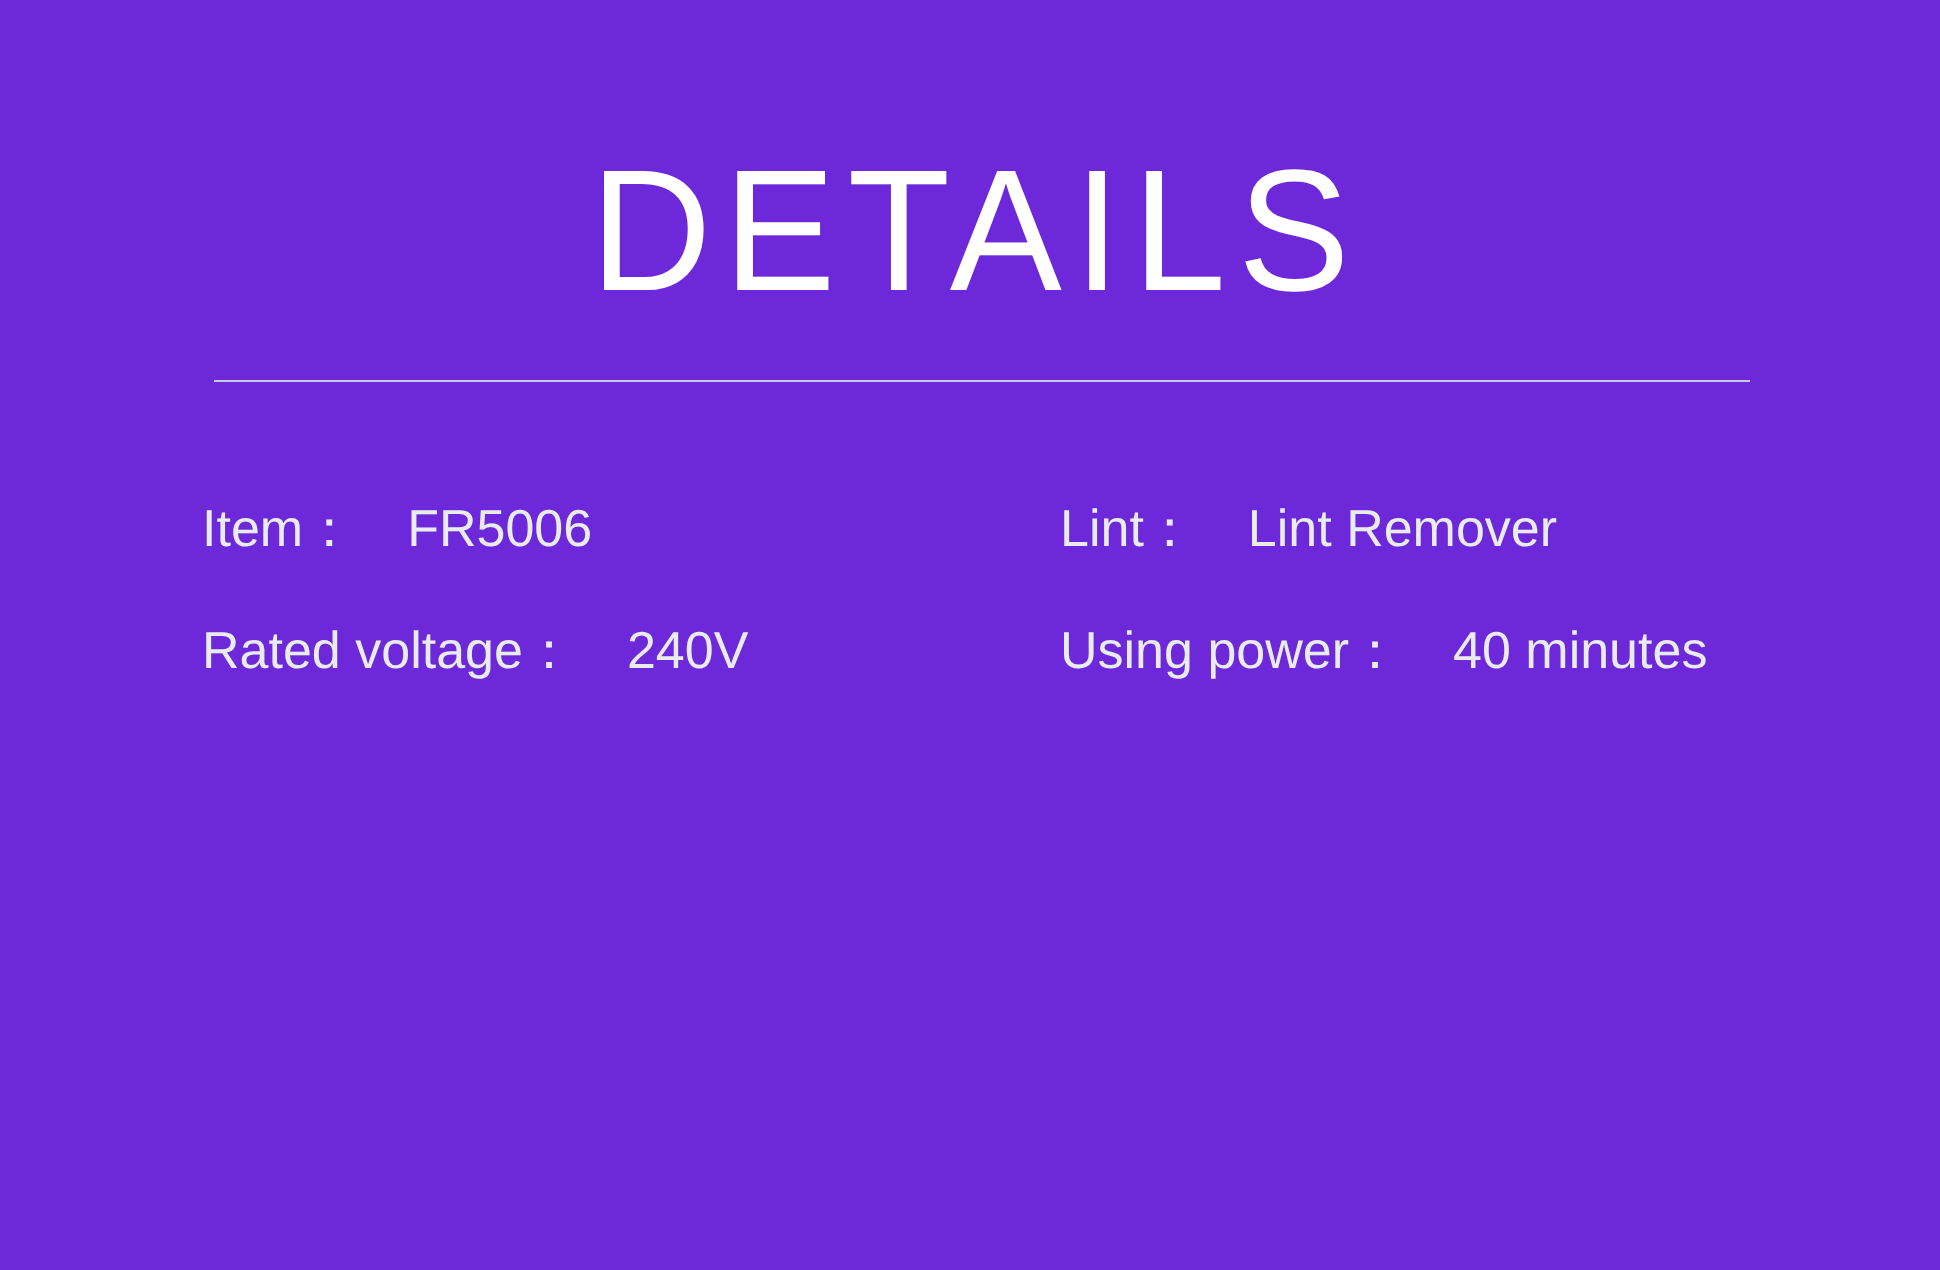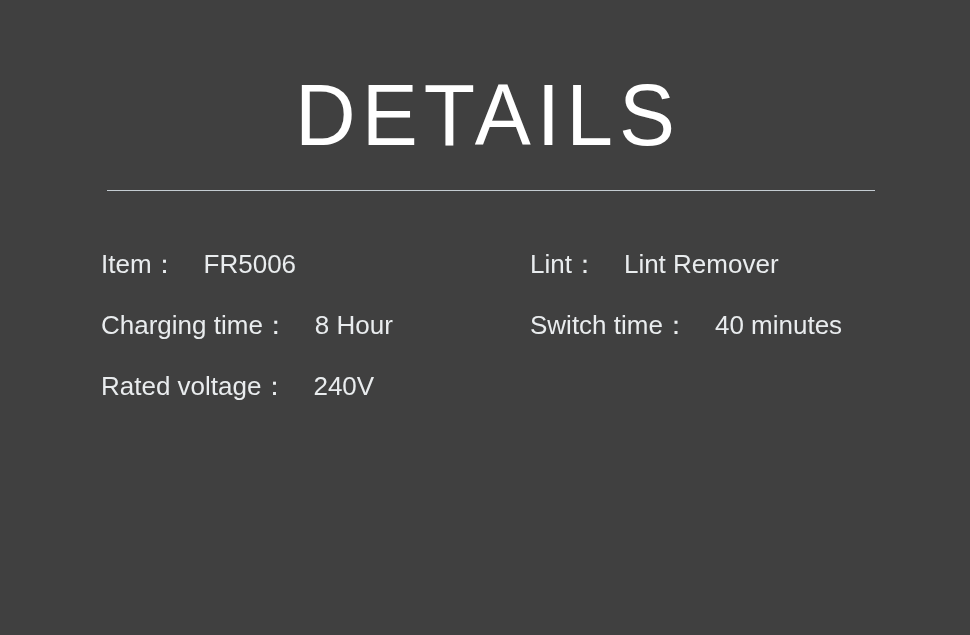--- a/index.html
+++ b/index.html
@@ -9,21 +9,21 @@
   body {
     width: 970px;
     height: 635px;
     overflow: hidden;
     font-family: "Liberation Sans", "DejaVu Sans", sans-serif;
   }
   #spec-sheet {
     position: relative;
     width: 970px;
     height: 635px;
-    background: #404040;
+    background: #6d28d9;
     box-sizing: border-box;
   }
 
   
   .title-block {
     position: absolute;
     top: 72px;
     left: 0;
     width: 970px;
     text-align: center;
@@ -101,30 +101,27 @@
 
   <div class="divider"></div>
 
   <div class="spec-grid">
 
     <div class="spec-column left">
       <div class="spec-row">
         <span class="spec-label">Item：</span><span class="spec-gap"></span><span class="spec-value">FR5006</span>
       </div>
       <div class="spec-row">
-        <span class="spec-label">Charging time：</span><span class="spec-gap"></span><span class="spec-value">8 Hour</span>
-      </div>
-      <div class="spec-row">
         <span class="spec-label">Rated voltage：</span><span class="spec-gap"></span><span class="spec-value">240V</span>
       </div>
     </div>
 
     <div class="spec-column right">
       <div class="spec-row">
         <span class="spec-label">Lint：</span><span class="spec-gap"></span><span class="spec-value">Lint Remover</span>
       </div>
       <div class="spec-row">
-        <span class="spec-label">Switch time：</span><span class="spec-gap"></span><span class="spec-value">40 minutes</span>
+        <span class="spec-label">Using power：</span><span class="spec-gap"></span><span class="spec-value">40 minutes</span>
       </div>
     </div>
 
   </div>
 </div>
 
 </body></html>

